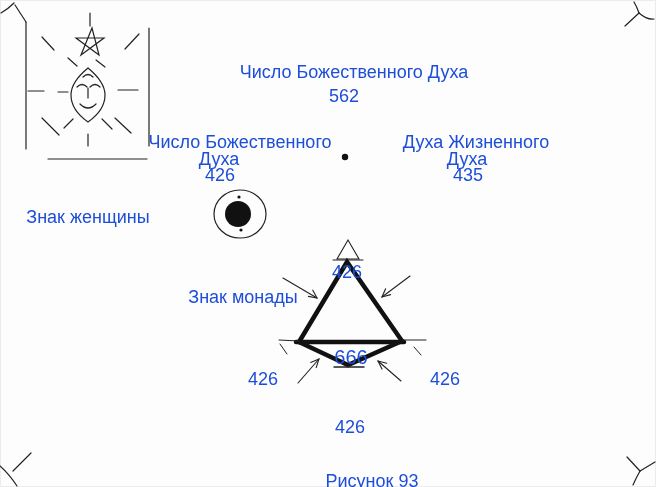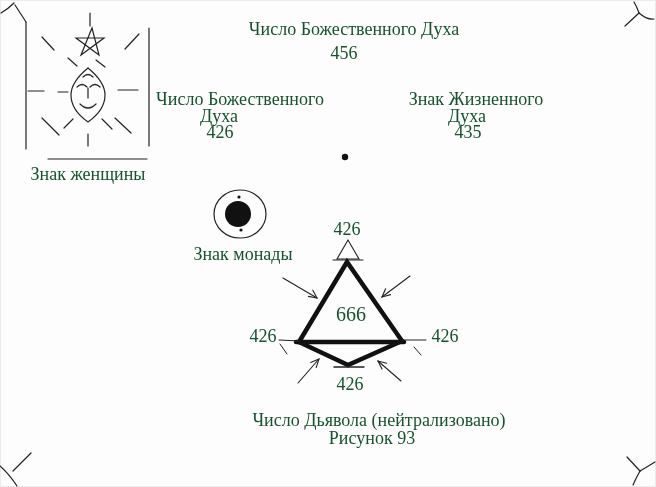--- a/index.html
+++ b/index.html
@@ -7,25 +7,26 @@
     position:relative;
     width:656px;height:487px;
     background:#fdfdfd;
     overflow:hidden;
     box-shadow: inset 0 0 0 1px #ececec;
     font-family:"Liberation Serif", serif;
   }
   .art{position:absolute;left:0;top:0;width:656px;height:487px;}
   .txt{
     position:absolute;
-    font-family:Liberation Serif, serif;
+    font-family:Liberation Sans, sans-serif;
     font-size:18px;line-height:19px;
-    color:#14532d;
+    color:#1d4ed8;
     white-space:nowrap;
     transform:translateX(-50%);
+    margin-top:43px;
   }
   .big{font-size:20px;line-height:28px;}
 </style>
 </head>
 <body>
 
 <div class="page">
 
   <svg class="art" viewBox="0 0 656 487" fill="none" stroke="#222" stroke-width="1.2" stroke-linecap="round">
 
@@ -109,35 +110,34 @@
         <path d="M310.7,362.4 L319,359 L316.2,367.6"></path>
       </g>
       <g stroke-width="1.1">
         <path d="M401,381 L378,361"></path>
         <path d="M382,369.1 L378,361 L386.7,363.2"></path>
       </g>
     </g>
   </svg>
 
   <div class="txt" style="left:354px;top:20px;">Число Божественного Духа</div>
-  <div class="txt" style="left:344px;top:44px;">456</div>
+  <div class="txt" style="left:344px;top:44px;">562</div>
 
   <div class="txt" style="left:240px;top:90px;">Число Божественного</div>
   <div class="txt" style="left:219px;top:107px;">Духа</div>
   <div class="txt" style="left:220px;top:123px;">426</div>
 
-  <div class="txt" style="left:476px;top:90px;">Знак Жизненного</div>
+  <div class="txt" style="left:476px;top:90px;">Духа Жизненного</div>
   <div class="txt" style="left:467px;top:107px;">Духа</div>
   <div class="txt" style="left:468px;top:123px;">435</div>
 
   <div class="txt" style="left:243px;top:245px;">Знак монады</div>
   <div class="txt" style="left:88px;top:165px;">Знак женщины</div>
 
   <div class="txt" style="left:347px;top:220px;">426</div>
   <div class="txt" style="left:263px;top:327px;">426</div>
   <div class="txt" style="left:445px;top:327px;">426</div>
   <div class="txt" style="left:350px;top:375px;">426</div>
   <div class="txt big" style="left:351px;top:300px;">666</div>
 
-  <div class="txt" style="left:379px;top:411px;">Число Дьявола (нейтрализовано)</div>
   <div class="txt" style="left:372px;top:429px;">Рисунок 93</div>
 
 </div>
 
 </body></html>

